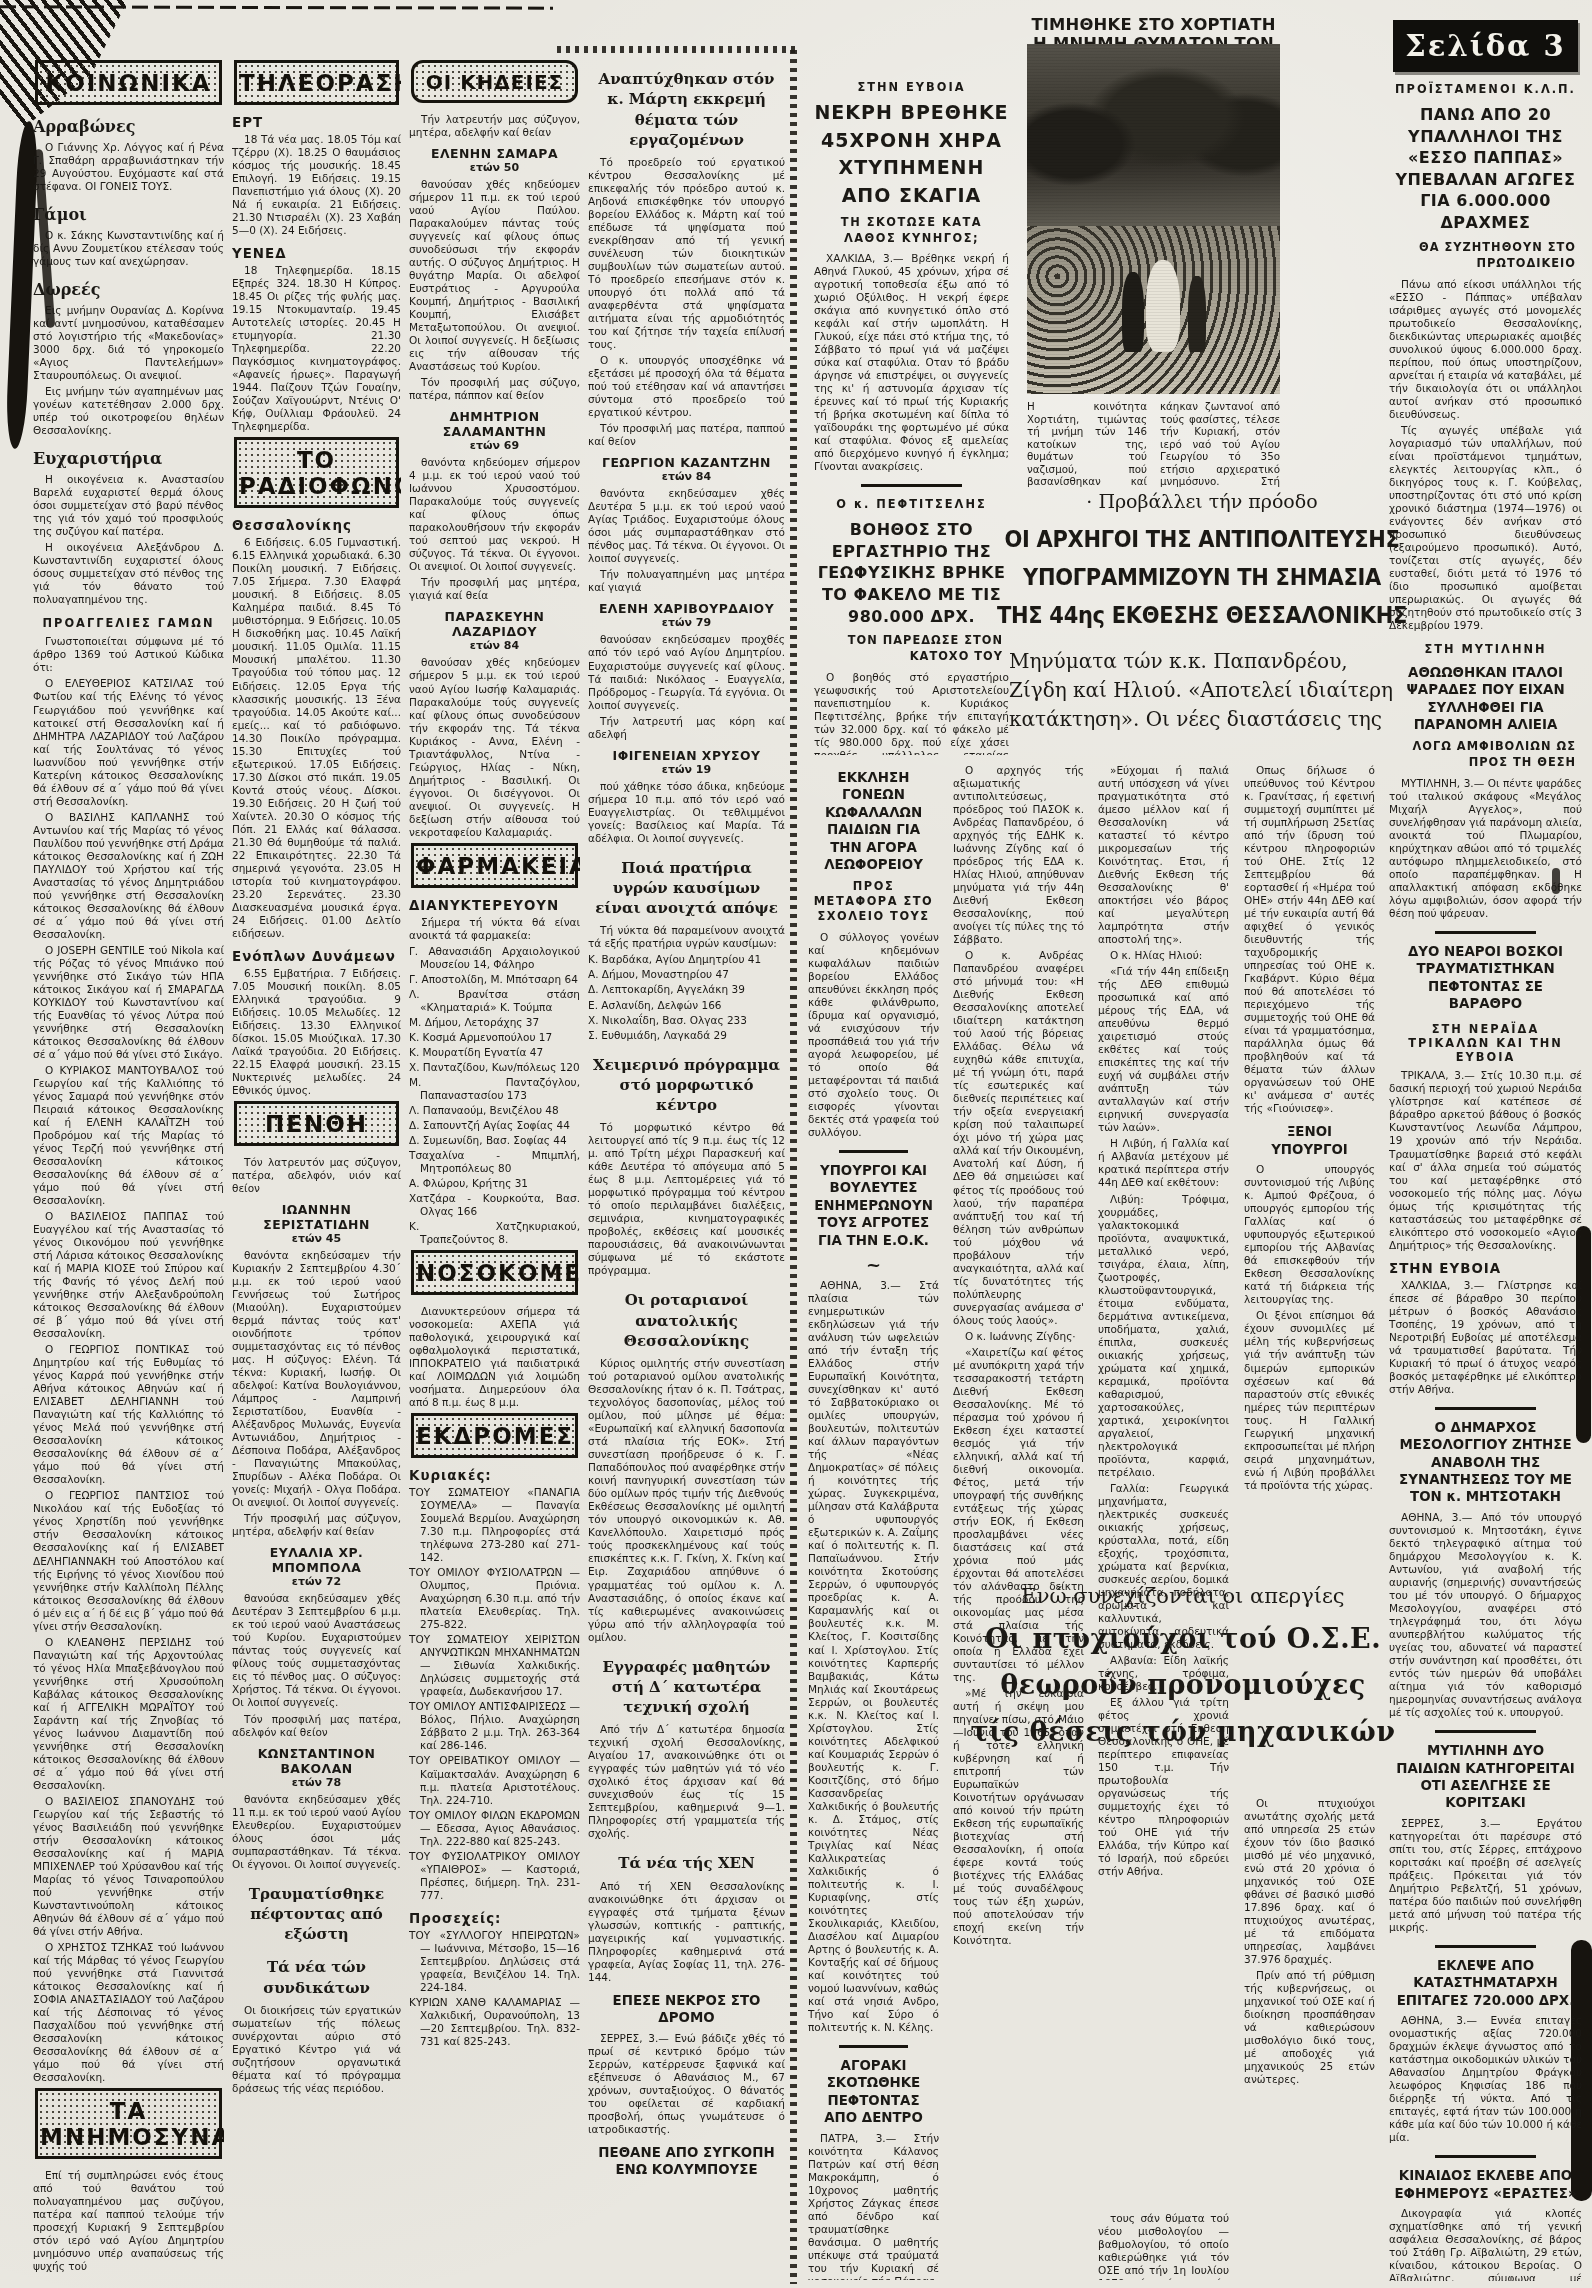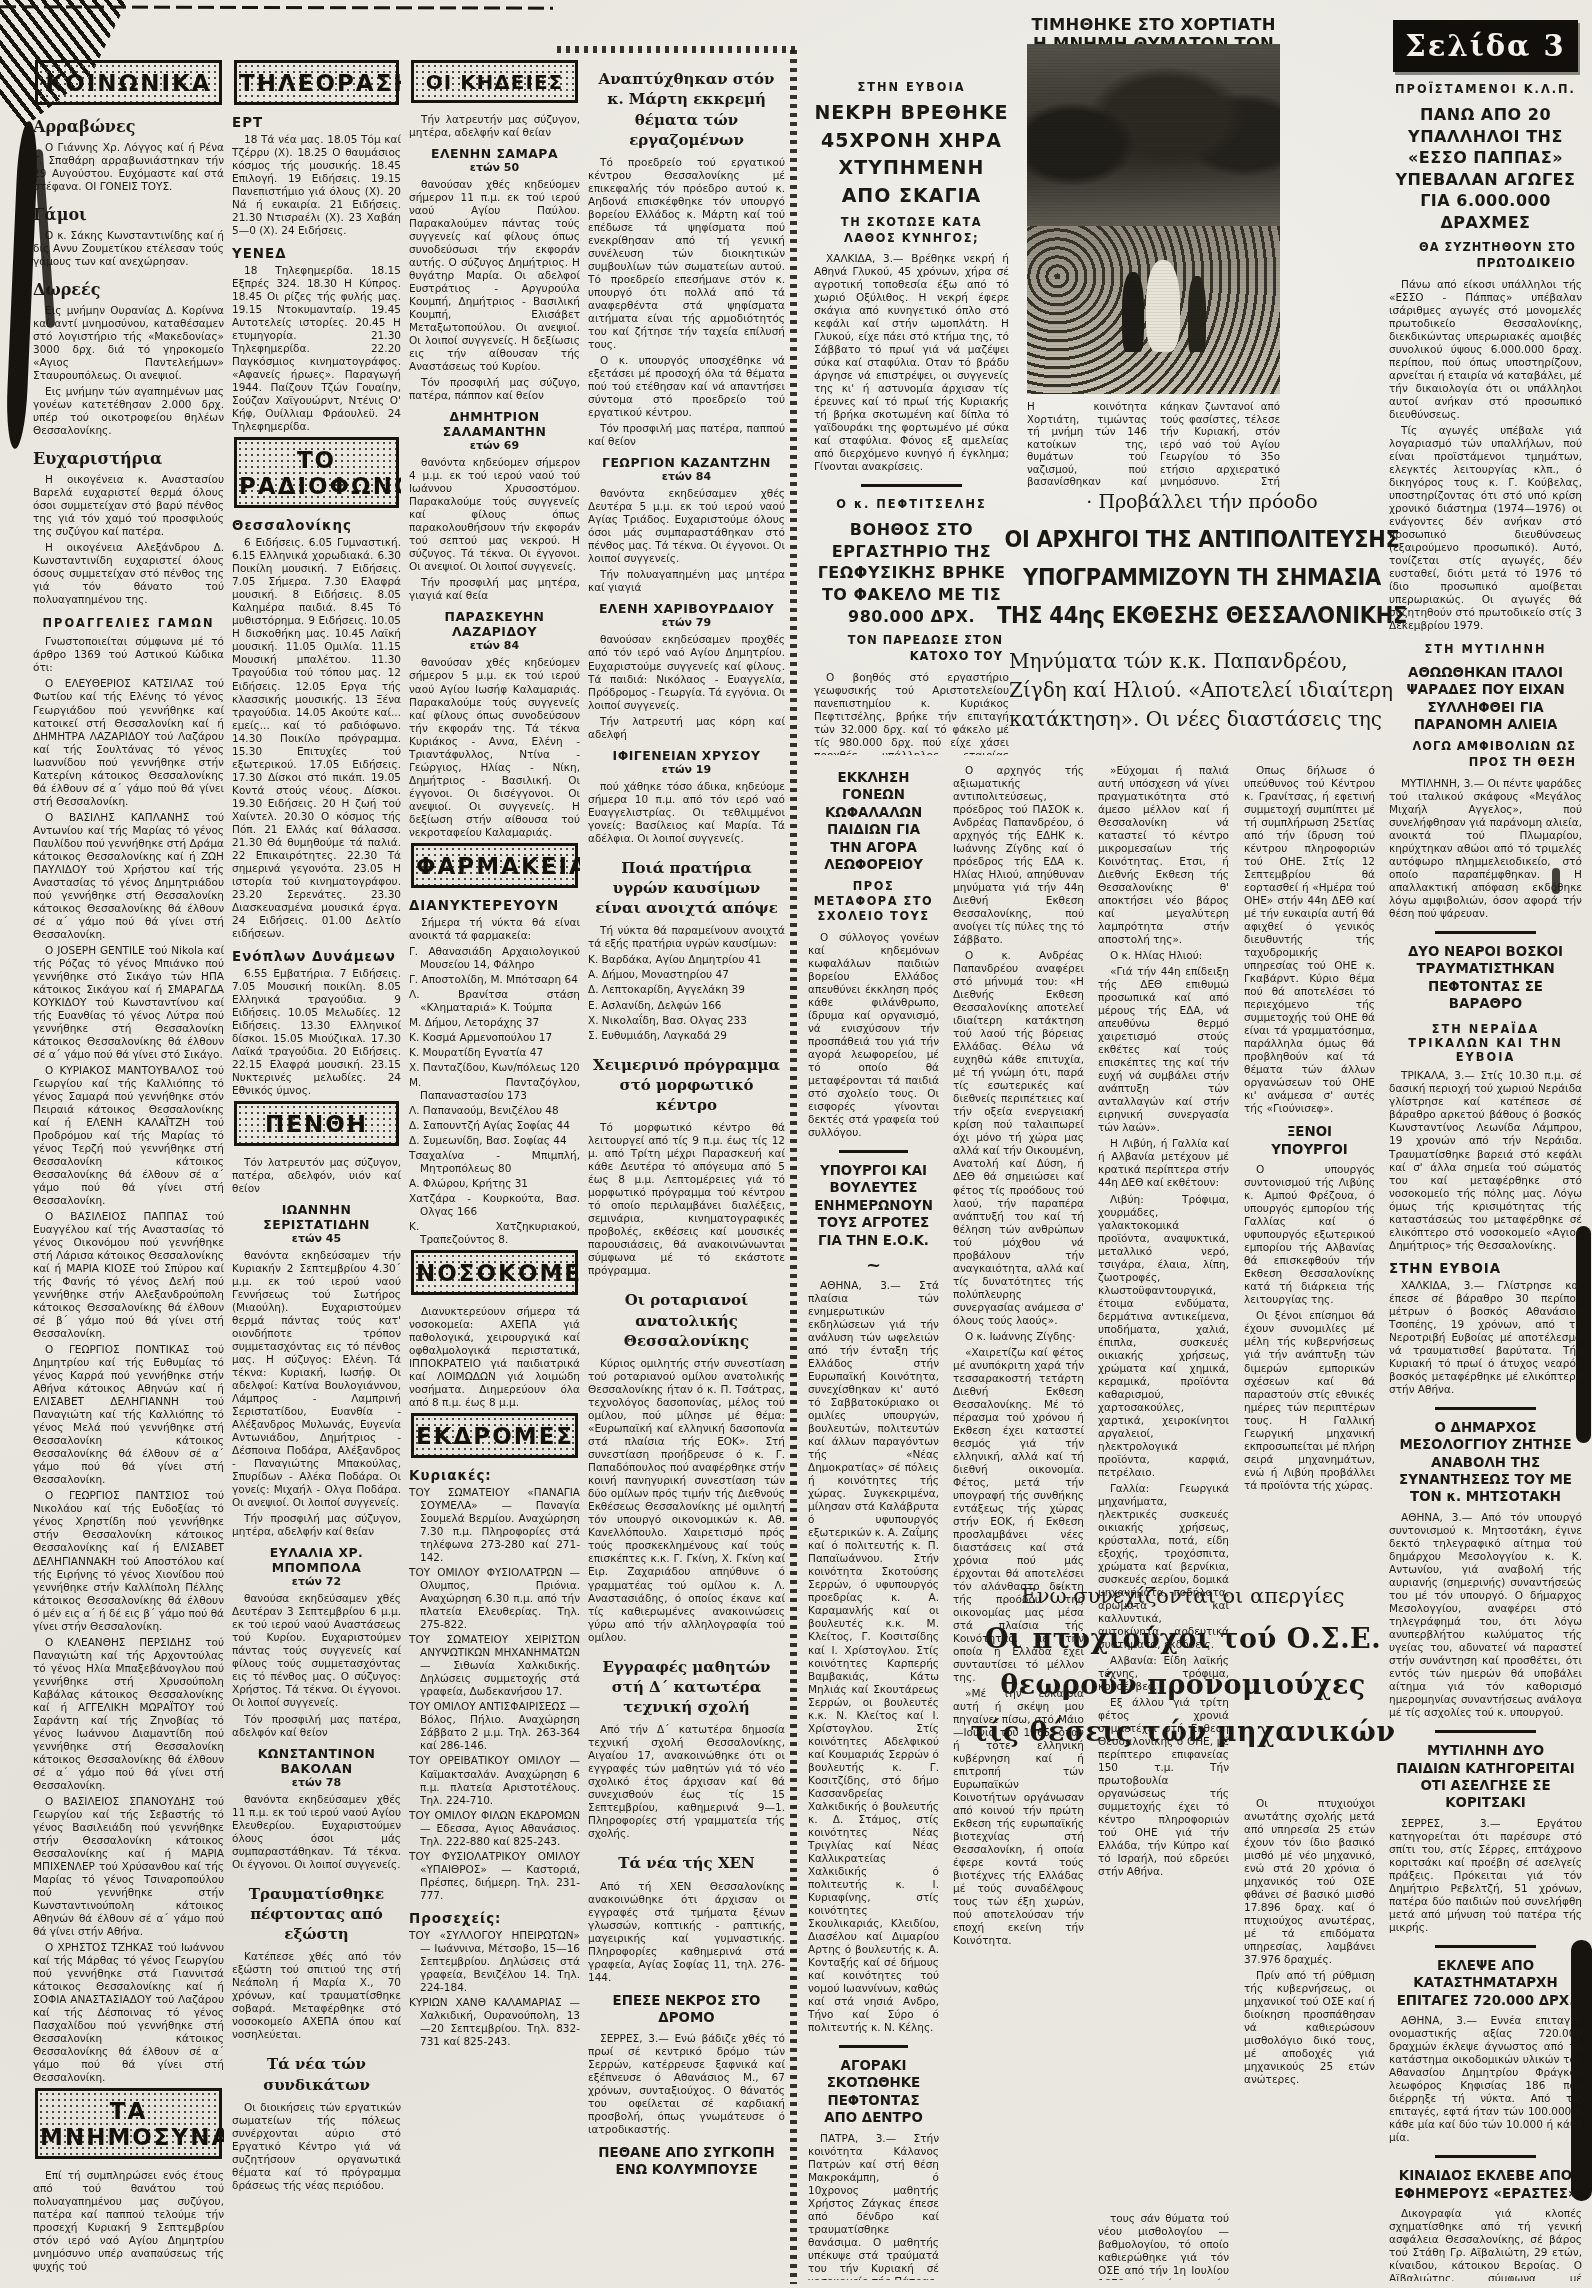--- a/index.html
+++ b/index.html
@@ -5,21 +5,21 @@
   html,body{margin:0;padding:0;}
   body{width:1592px;height:2289px;position:relative;background:#e9e7e0;font-family:"DejaVu Sans",sans-serif;color:#1b1915;overflow:hidden;}
   #page{position:absolute;inset:0;background:
     radial-gradient(1194px 896px at 70% 15%, rgba(255,255,255,.35), rgba(0,0,0,0) 60%),
     radial-gradient(896px 697px at 15% 80%, rgba(120,110,90,.08), rgba(0,0,0,0) 70%),
     #e9e7e0;}
   .col{position:absolute;overflow:hidden;}
   
   .b-box{border:3px solid #17140e;margin:4px 2px 10px;padding:7px 2px 6px;text-align:center;font-weight:bold;font-size:23px;letter-spacing:2px;color:#14110b;
     background-image:radial-gradient(#4a463d 0.9px, transparent 1.2px);background-size:6px 6px;}
-  .b-boxsm{font-size:20px;letter-spacing:1px;}
+  .b-boxsm{font-size:20px;letter-spacing:1px;border-radius:12px;}
   .b-subject{font-family:"DejaVu Serif",serif;font-weight:bold;font-size:16px;margin:12px 0 5px;}
   .b-bh{font-weight:bold;font-size:13.4px;margin:9px 0 3px;letter-spacing:1px;}
   .b-serif{font-family:"DejaVu Serif",serif;font-weight:bold;text-align:center;font-size:15px;line-height:1.35;margin:13px 4px 6px;}
   .b-kicker{text-align:center;font-weight:bold;font-size:11.4px;letter-spacing:2px;margin:10px 0 5px;}
   .b-h1{text-align:center;font-weight:bold;font-size:13.4px;line-height:1.3;margin:8px 4px 5px;}
   .b-h2{text-align:center;font-weight:bold;font-size:16px;line-height:1.35;margin:8px 2px 6px;letter-spacing:0.5px;}
   .b-h3{text-align:center;font-weight:bold;font-size:19px;line-height:1.45;margin:0 0 6px;letter-spacing:1px;}
   .b-sub{text-align:center;font-weight:bold;font-size:11.4px;line-height:1.35;letter-spacing:1.5px;margin:4px 2px 6px;}
   .b-subr{text-align:right;font-weight:bold;font-size:11.4px;line-height:1.4;letter-spacing:1px;margin:4px 6px 6px 2px;}
   .b-name{text-align:center;font-weight:bold;font-size:12.4px;margin-top:7px;letter-spacing:0.5px;}
@@ -146,21 +146,20 @@
       <div class="b-body">θανόντα εκηδεύσαμεν τήν Κυριακήν 2 Σεπτεμβρίου 4.30΄ μ.μ. εκ τού ιερού ναού Γεννήσεως τού Σωτήρος (Μιαούλη). Ευχαριστούμεν θερμά πάντας τούς κατ' οιονδήποτε τρόπον συμμετασχόντας εις τό πένθος μας. Η σύζυγος: Ελένη. Τά τέκνα: Κυριακή, Ιωσήφ. Οι αδελφοί: Κατίνα Βουλογιάννου, Λάμπρος - Λαμπρινή Σεριστατίδου, Ευανθία - Αλέξανδρος Μυλωνάς, Ευγενία Αντωνιάδου, Δημήτριος - Δέσποινα Ποδάρα, Αλέξανδρος - Παναγιώτης Μπακούλας, Σπυρίδων - Αλέκα Ποδάρα. Οι γονείς: Μιχαήλ - Ολγα Ποδάρα. Οι ανεψιοί. Οι λοιποί συγγενείς.</div>
       <div class="b-body">Τήν προσφιλή μας σύζυγον, μητέρα, αδελφήν καί θείαν</div>
       <div class="b-name">ΕΥΛΑΛΙΑ ΧΡ. ΜΠΟΜΠΟΛΑ</div>
       <div class="b-age">ετών 72</div>
       <div class="b-body">θανούσα εκηδεύσαμεν χθές Δευτέραν 3 Σεπτεμβρίου 6 μ.μ. εκ τού ιερού ναού Αναστάσεως τού Κυρίου. Ευχαριστούμεν πάντας τούς συγγενείς καί φίλους τούς συμμετασχόντας εις τό πένθος μας. Ο σύζυγος: Χρήστος. Τά τέκνα. Οι έγγονοι. Οι λοιποί συγγενείς.</div>
       <div class="b-body">Τόν προσφιλή μας πατέρα, αδελφόν καί θείον</div>
       <div class="b-name">ΚΩΝΣΤΑΝΤΙΝΟΝ ΒΑΚΟΛΑΝ</div>
       <div class="b-age">ετών 78</div>
       <div class="b-body">θανόντα εκηδεύσαμεν χθές 11 π.μ. εκ τού ιερού ναού Αγίου Ελευθερίου. Ευχαριστούμεν όλους όσοι μάς συμπαραστάθηκαν. Τά τέκνα. Οι έγγονοι. Οι λοιποί συγγενείς.</div>
       <div class="b-serif">Τραυματίσθηκε πέφτοντας από εξώστη</div>
-      <div class="b-body">Κατέπεσε χθές από τόν εξώστη τού σπιτιού της στή Νεάπολη ή Μαρία Χ., 70 χρόνων, καί τραυματίσθηκε σοβαρά. Μεταφέρθηκε στό νοσοκομείο ΑΧΕΠΑ όπου καί νοσηλεύεται.</div>
       <div class="b-serif">Τά νέα τών συνδικάτων</div>
       <div class="b-body">Οι διοικήσεις τών εργατικών σωματείων τής πόλεως συνέρχονται αύριο στό Εργατικό Κέντρο γιά νά συζητήσουν οργανωτικά θέματα καί τό πρόγραμμα δράσεως τής νέας περιόδου.</div>
     </div>
     <div class="col" style="left: 409px; top: 56px; width: 171px; height: 2225px;">
       <div class="b-box b-boxsm">ΟΙ ΚΗΔΕΙΕΣ</div>
       <div class="b-body">Τήν λατρευτήν μας σύζυγον, μητέρα, αδελφήν καί θείαν</div>
       <div class="b-name">ΕΛΕΝΗΝ ΣΑΜΑΡΑ</div>
       <div class="b-age">ετών 50</div>
       <div class="b-body">θανούσαν χθές κηδεύομεν σήμερον 11 π.μ. εκ τού ιερού ναού Αγίου Παύλου. Παρακαλούμεν πάντας τούς συγγενείς καί φίλους όπως συνοδεύσωσι τήν εκφοράν αυτής. Ο σύζυγος Δημήτριος. Η θυγάτηρ Μαρία. Οι αδελφοί Ευστράτιος - Αργυρούλα Κουμπή, Δημήτριος - Βασιλική Κουμπή, Ελισάβετ Μεταξωτοπούλου. Οι ανεψιοί. Οι λοιποί συγγενείς. Η δεξίωσις εις τήν αίθουσαν τής Αναστάσεως τού Κυρίου.</div>
       <div class="b-body">Τόν προσφιλή μας σύζυγο, πατέρα, πάππον καί θείον</div>

